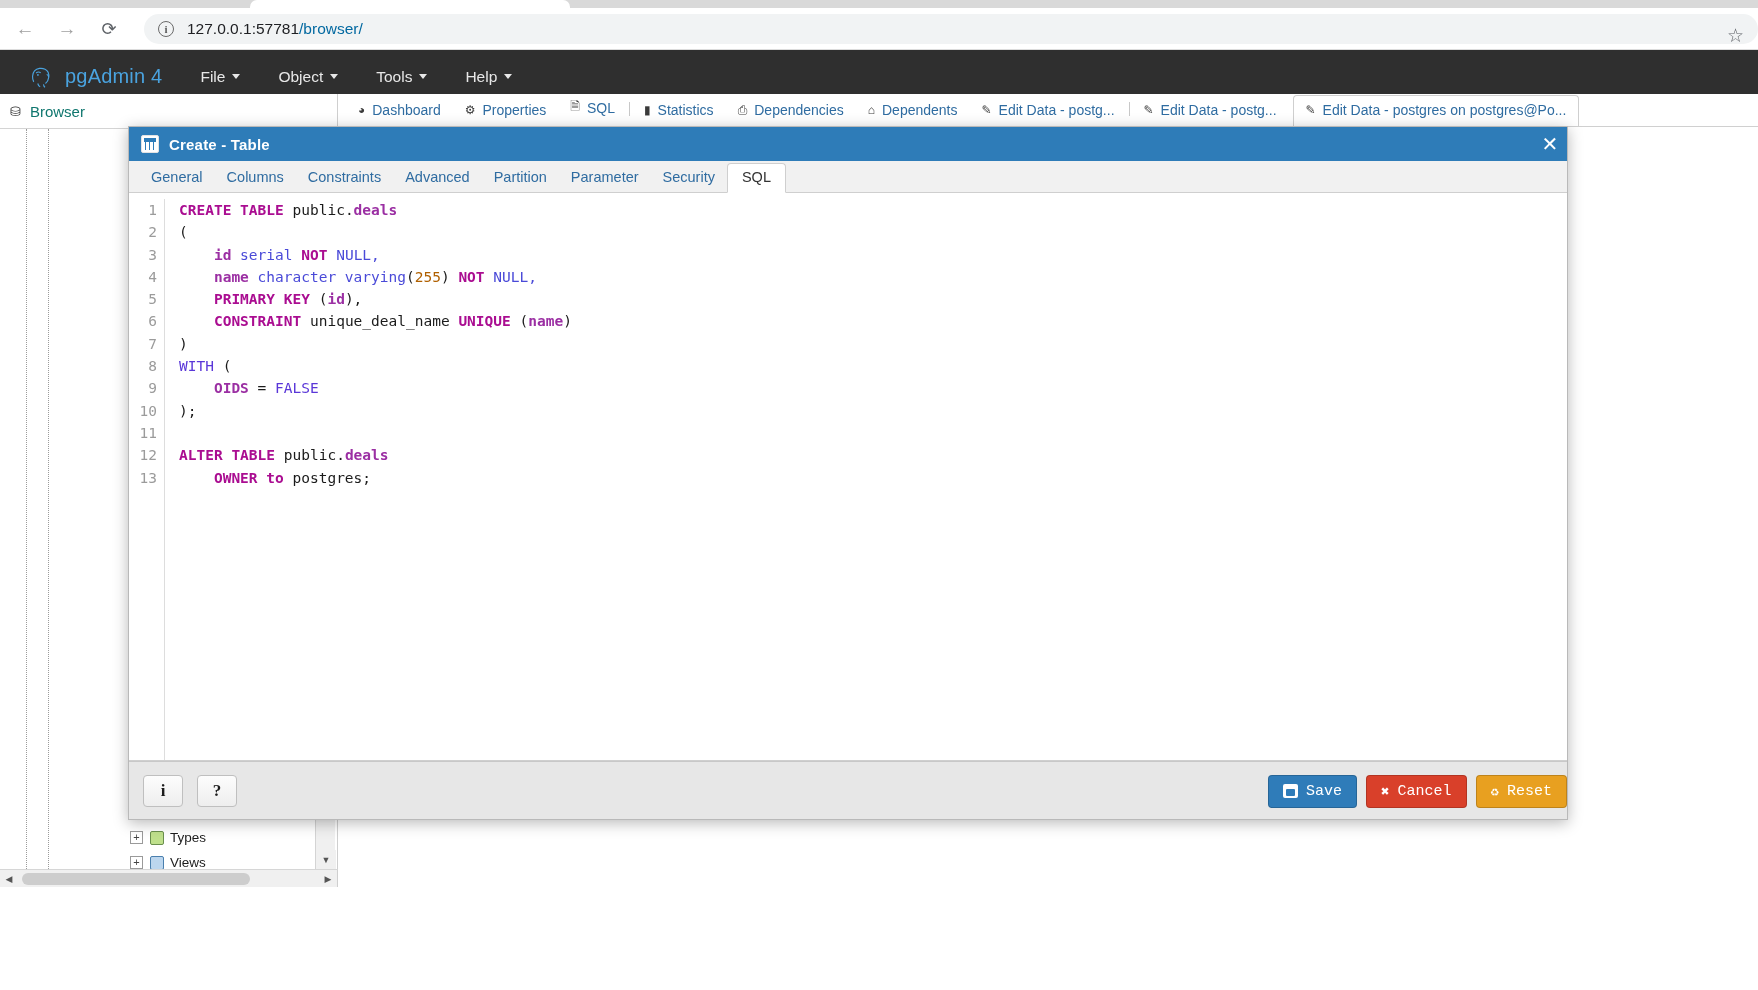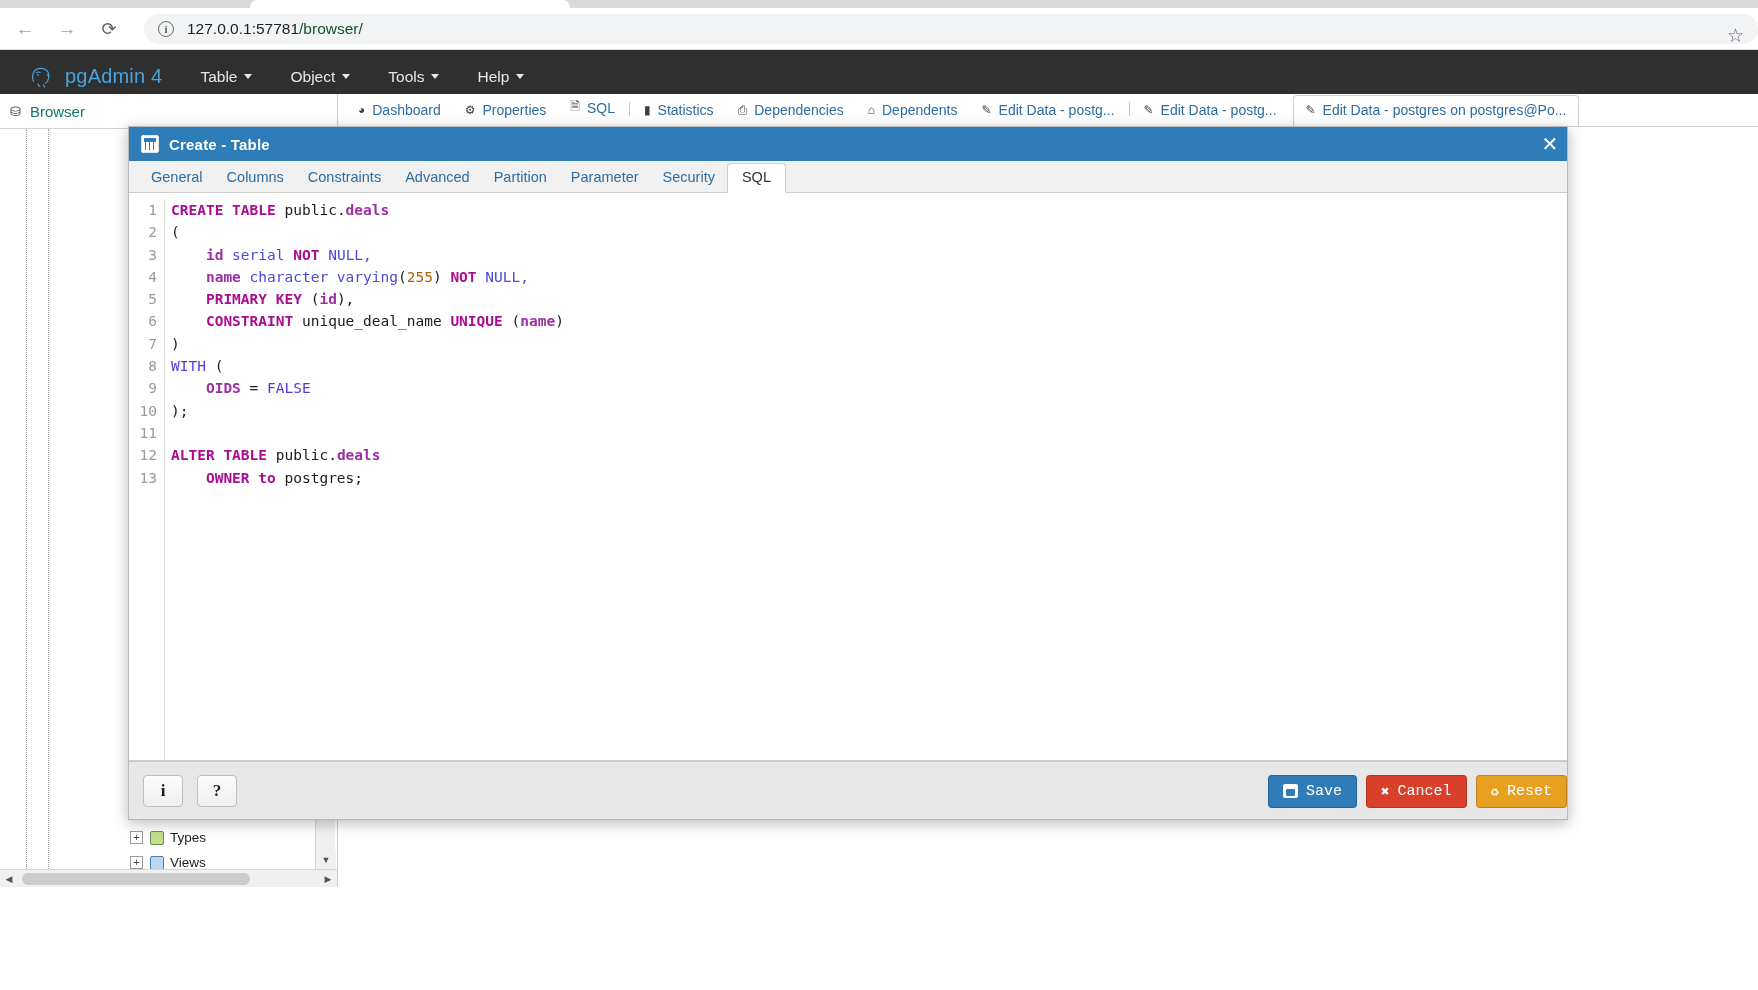--- a/index.html
+++ b/index.html
@@ -40,21 +40,21 @@
   .omni-info {
     width: 16px; height: 16px; border: 1.4px solid #6a6a6a; border-radius: 50%;
     color: #5a5a5a; font-size: 11px; font-weight: bold;
     display: flex; align-items: center; justify-content: center;
     font-family: "Liberation Serif", serif; flex: none;
   }
   .omni-url {
     margin-left: 13px; font-size: 15.5px; color: #202124;
     white-space: nowrap; overflow: hidden;
   }
-  .omni-url .dim { color: #14532d; }
+  .omni-url .dim { color: #0369a1; }
   .star {
     position: absolute; right: 14px; top: 16px;
     color: #5f6368; font-size: 19px;
   }
 
   
   .pg-nav {
     position: absolute; top: 50px; left: 0; width: 1758px; height: 53px;
     background: #2f2f2f; display: flex; align-items: center;
   }
@@ -234,21 +234,21 @@
   .gutter {
     width: 36px; flex: none; text-align: right; color: #9b9b9b;
     padding-right: 7px; background: #ffffff;
     border-right: 1px solid #dddddd;
   }
   .gutter .ln { height: 22.3px; }
   .code-col {
     flex: 1 1 auto; padding-left: 6px; white-space: pre; overflow: hidden;
     color: #1b1b1b;
   }
-  .code-col .ln { height: 22.3px; }
+  .code-col .ln { height: 22.3px; margin-left: 8px; }
   .kw   { color: #aa0d91; font-weight: bold; }   
   .kw2  { color: #5a37d8; }                      
   .ident{ color: #9b2fa3; font-weight: bold; }   
   .typ  { color: #4a4ad8; }                      
   .num  { color: #b06000; font-weight: normal; }   
   .plain{ color: #1b1b1b; }
 
   .dlg-footer {
     height: 58px; background: #e7e7e7; border-top: 1px solid #c8c8c8;
     display: flex; align-items: center; flex: none; position: relative;
@@ -312,21 +312,21 @@
           <path d="M12 24c.5 2 1.5 3.5 3 4"></path>
           <path d="M19 25c.3 1.8 1 3 2 3.6"></path>
           <path d="M10 11c1.5-1.2 4-1.4 5.6-.3"></path>
           <circle cx="12.2" cy="13.4" r="1.1" fill="#4aa3df" stroke="none"></circle>
           <path d="M23 13c1.6.4 2.6 1.8 2.2 3.2"></path>
         </g>
       </svg>
       <div class="pg-brand">pgAdmin 4</div>
     </div>
     <div class="pg-menu">
-        <span>Table</span>
+        <span>File</span>
         <i class="caret"></i>
       </div>
     <div class="pg-menu">
         <span>Object</span>
         <i class="caret"></i>
       </div>
     <div class="pg-menu">
         <span>Tools</span>
         <i class="caret"></i>
       </div>

